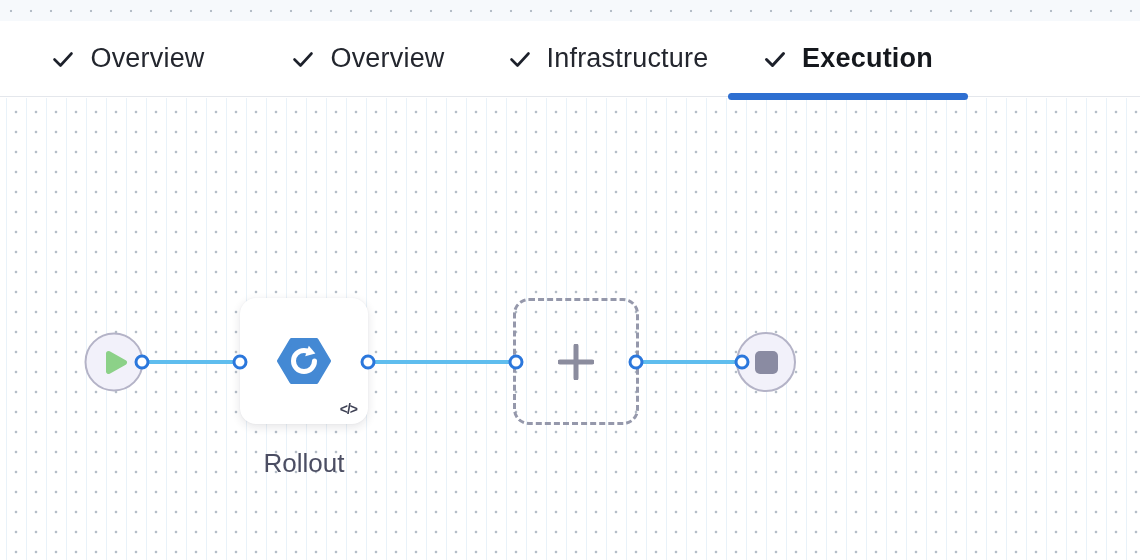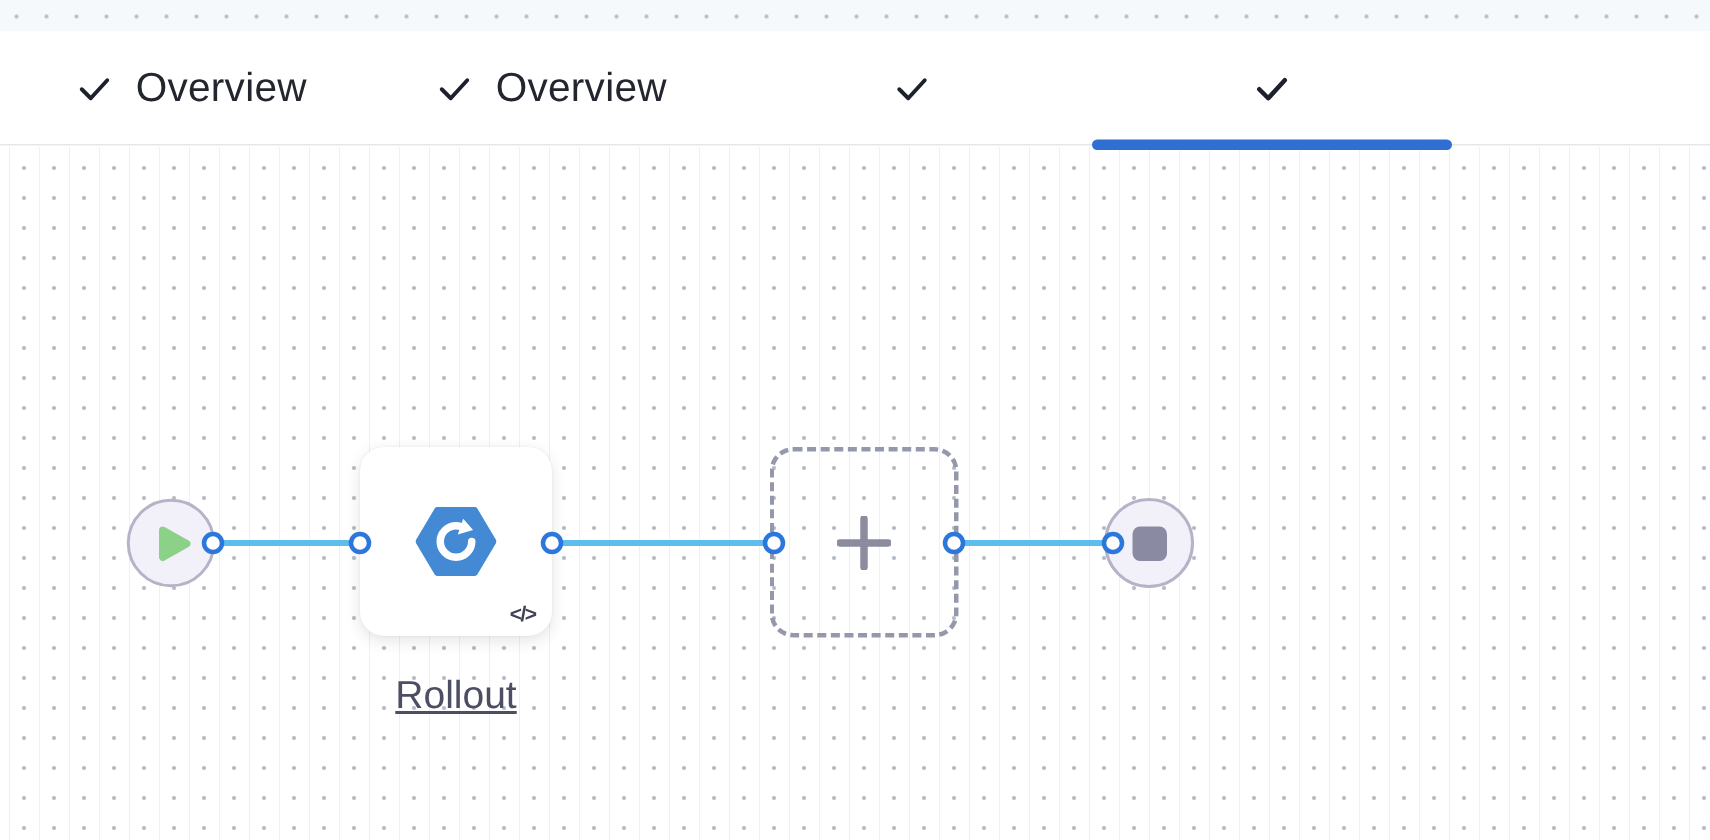--- a/index.html
+++ b/index.html
@@ -81,21 +81,21 @@
 
   .add-step-box{
     position:absolute;left:513px;top:200px;width:126px;height:127px;box-sizing:border-box;
     border:3px dashed #9598ab;border-radius:16px;
     display:flex;align-items:center;justify-content:center;
     z-index:2;cursor:pointer;background:transparent;
   }
 
   .node-label{
     position:absolute;transform:translateX(-50%);text-align:center;
-    font-size:26px;line-height:42px;color:var(--label-text,#4c4e63);white-space:nowrap;z-index:2;text-decoration:underline;
+    font-size:26px;line-height:42px;color:var(--label-text,#4c4e63);white-space:nowrap;z-index:2;
   }
   #rollout-label{left:304px;top:344px;}
   #add-step-label{left:576px;top:342px;}
 </style>
 </head>
 <body>
 
 <div class="screen">
 
   <div class="topstrip"></div>
@@ -116,27 +116,29 @@
           </svg>
       </span>
       <span class="tab-label">Overview</span>
     </div>
     <div class="tab">
       <span class="check">
         <svg width="24" height="24" viewBox="0 0 24 24" fill="none">
             <path d="M3.5 12.5l6 6L20.5 6.5" stroke="currentColor" stroke-width="2.6" stroke-linecap="round" stroke-linejoin="round"></path>
           </svg>
       </span>
+      <span class="tab-label">Infrastructure</span>
     </div>
     <div class="tab active">
       <span class="check">
         <svg width="24" height="24" viewBox="0 0 24 24" fill="none">
             <path d="M3.5 12.5l6 6L20.5 6.5" stroke="currentColor" stroke-width="3" stroke-linecap="round" stroke-linejoin="round"></path>
           </svg>
       </span>
+      <span class="tab-label">Execution</span>
     </div>
   </div>
 
   <div class="canvas">
 
     <div class="edge" id="edge-1"></div>
     <div class="edge" id="edge-2"></div>
     <div class="edge" id="edge-3"></div>
 
     <div class="round-node" id="start-node">

